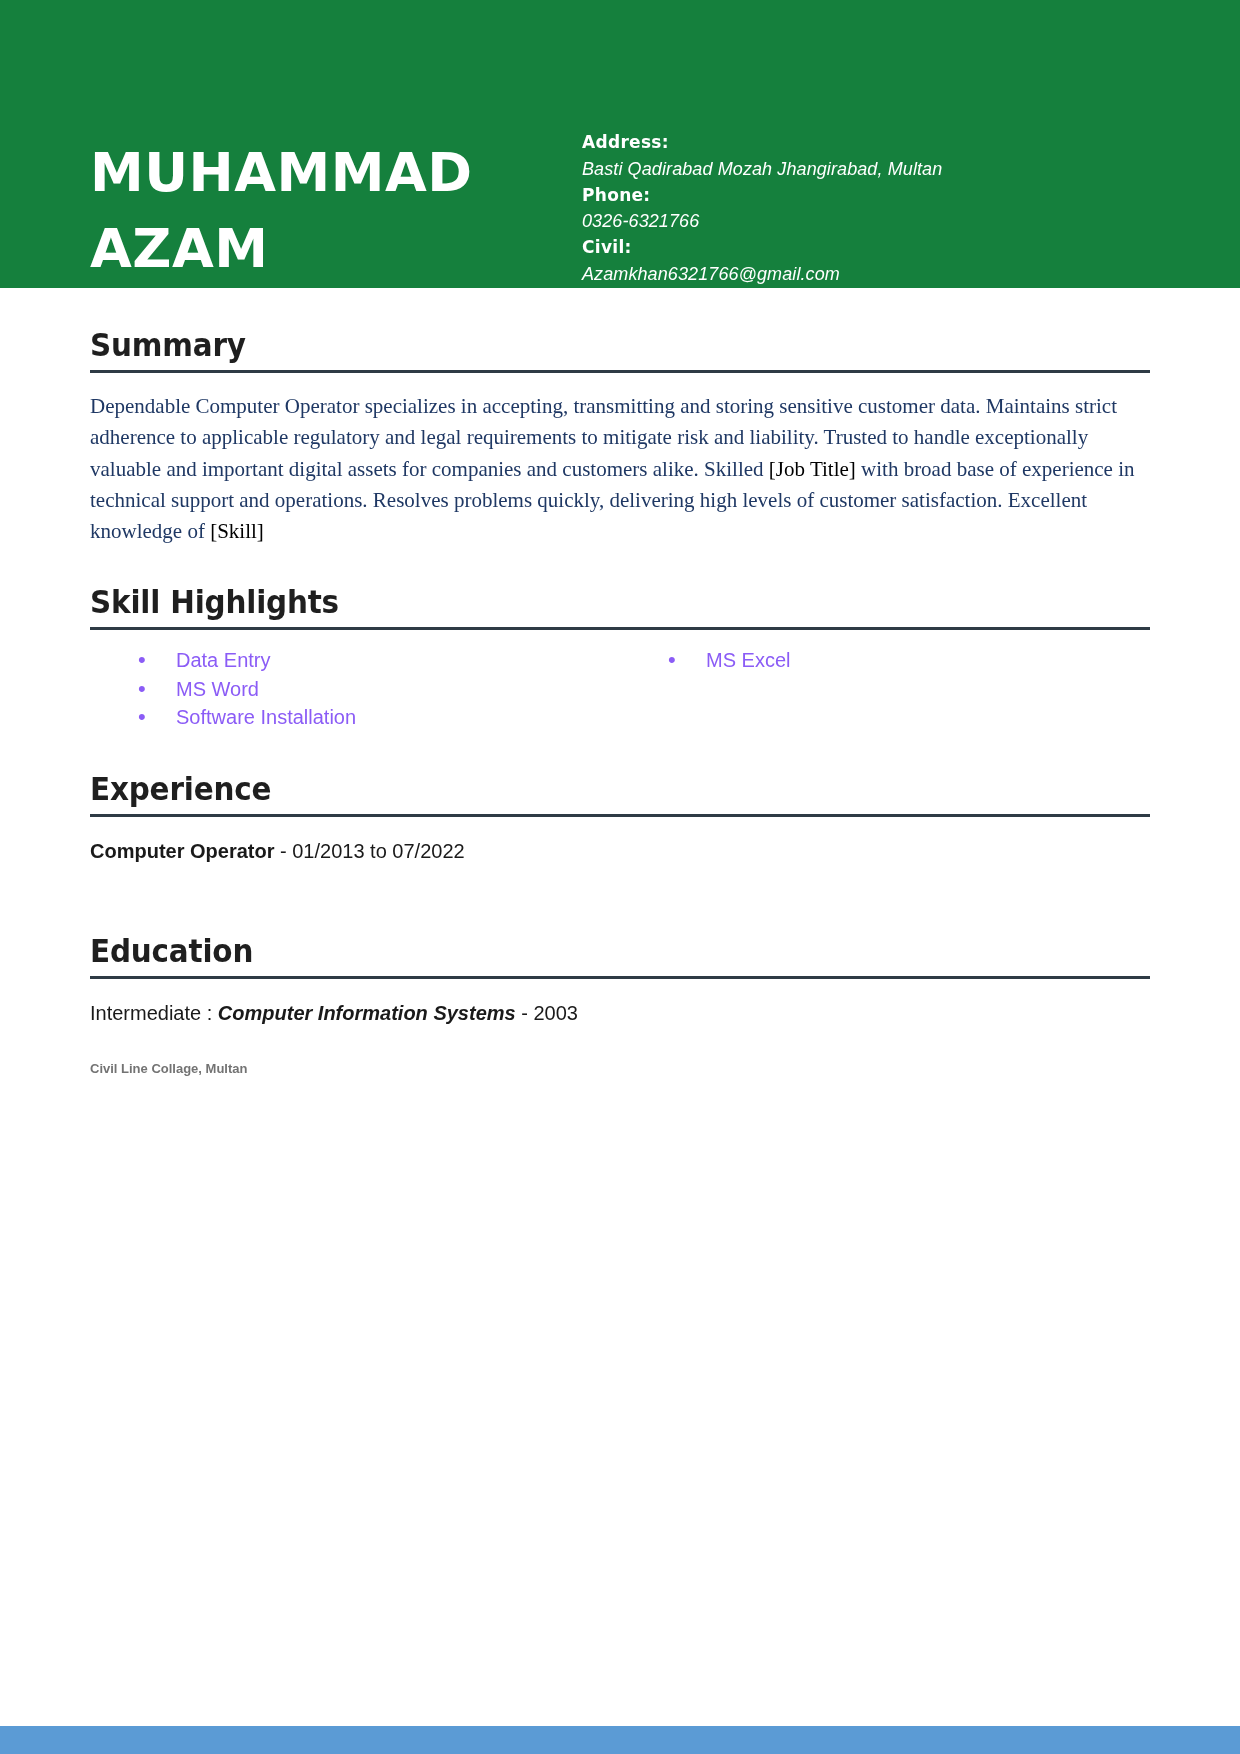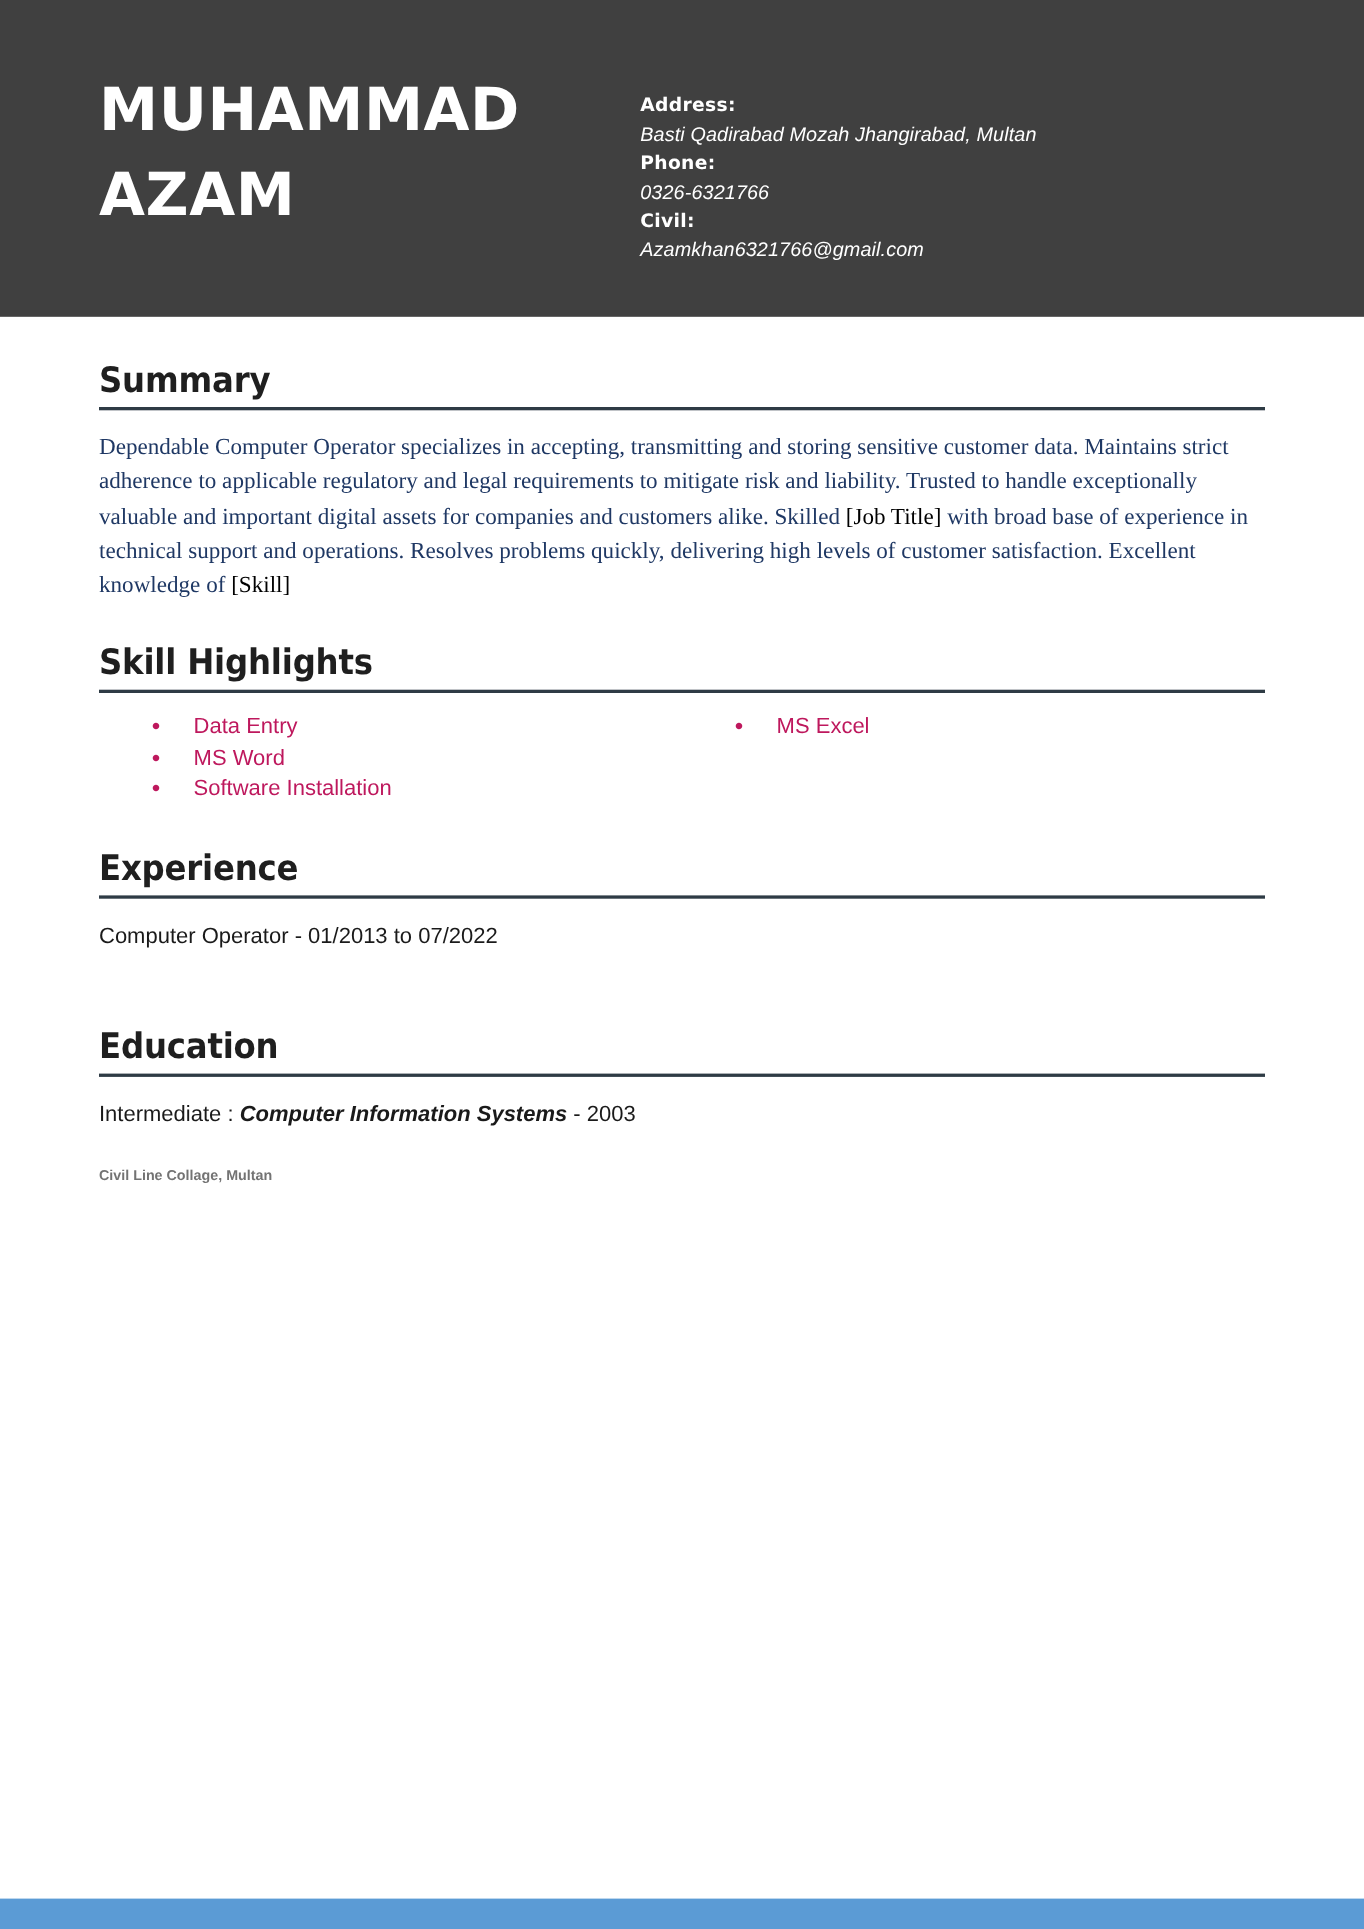--- a/index.html
+++ b/index.html
@@ -11,26 +11,26 @@
   }
 
   body {
     font-family: "Liberation Sans", sans-serif;
     position: relative;
     overflow: hidden;
   }
 
   
   .header-band {
-    background: #404040;
+    background: #15803d;
     height: 288px;
     width: 100%;
     position: relative;
     display: flex;
-    align-items: flex-start;
+    align-items: flex-end;
     padding-top: 62px;
   }
 
   .name-block {
     width: 560px;
     padding-left: 90px;
   }
 
   .name-line {
     color: #ffffff;
@@ -113,21 +113,21 @@
   }
 
   .skills-col {
     width: 50%;
     padding-left: 48px;
   }
 
   .skill-item {
     font-family: "Liberation Sans", sans-serif;
     font-size: 20px;
-    color: #be185d;
+    color: #8b5cf6;
     line-height: 1.42;
     position: relative;
     padding-left: 38px;
   }
 
   .skill-item::before {
     content: "\2022";
     position: absolute;
     left: 0;
     font-size: 22px;
@@ -139,21 +139,21 @@
 
   .exp-entry {
     margin-top: 20px;
     font-family: "Liberation Sans", sans-serif;
     font-size: 20px;
     color: #1a1a1a;
     line-height: 1.45;
   }
 
   .exp-title {
-    font-weight: normal;
+    font-weight: bold;
   }
 
   .exp-spacer { height: 52px; }
 
   
   .education-wrap { padding-top: 14px; }
 
   .edu-entry {
     margin-top: 20px;
     font-family: "Liberation Sans", sans-serif;

